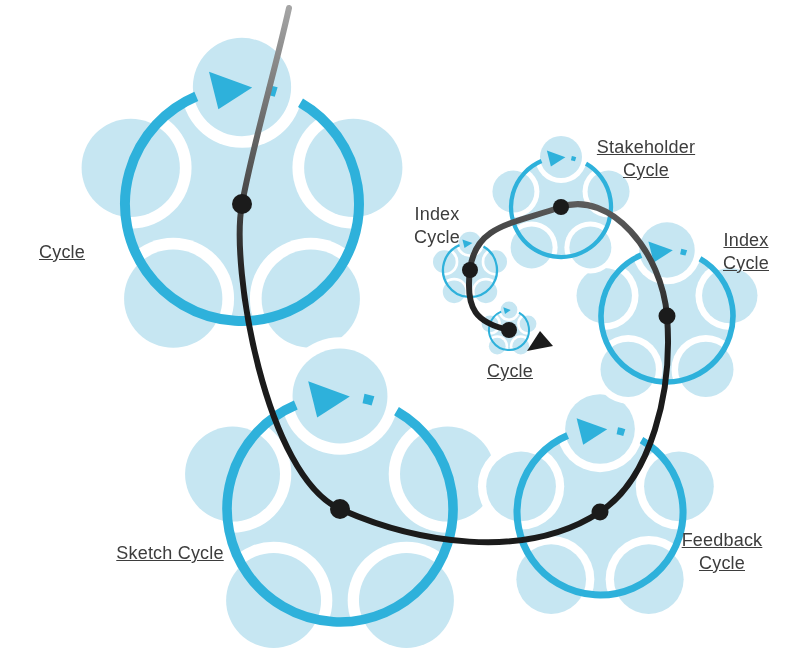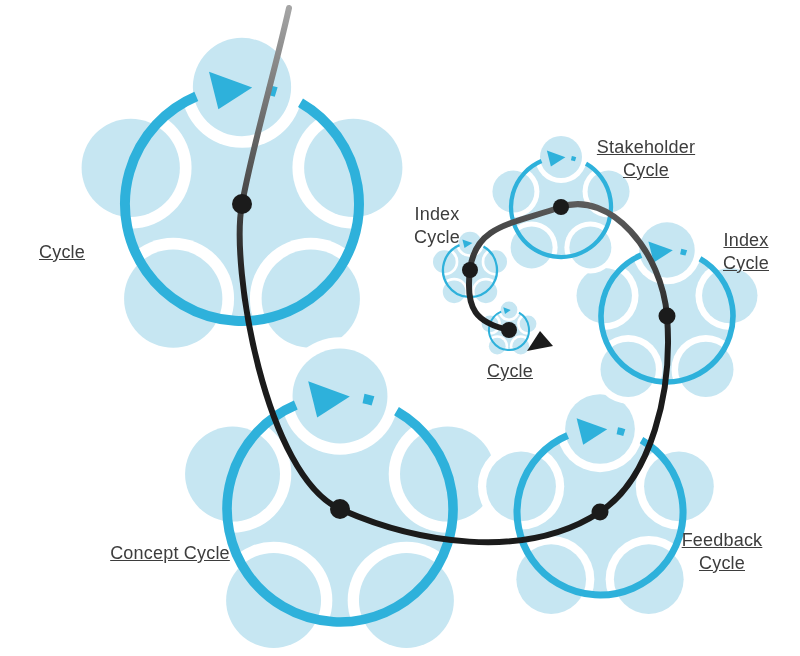--- a/index.html
+++ b/index.html
@@ -170,21 +170,21 @@
       </g>
 
     <polygon id="spiral-end-arrowhead" points="540,331 553,346 527,351" fill="#1B1B1B"></polygon>
   </svg>
 
   <div class="cycle-label center" id="lbl-implementation">
     <span>Cycle</span>
   </div>
 
   <div class="cycle-label center" id="lbl-concept">
-    <span>Concept Cycle</span>
+    <span>Sketch Cycle</span>
   </div>
 
   <div class="cycle-label center" id="lbl-feedback">
     <span>Feedback</span>
     <span>Cycle</span>
   </div>
 
   <div class="cycle-label center" id="lbl-sketch">
     <span>Index</span>
     <span>Cycle</span>

